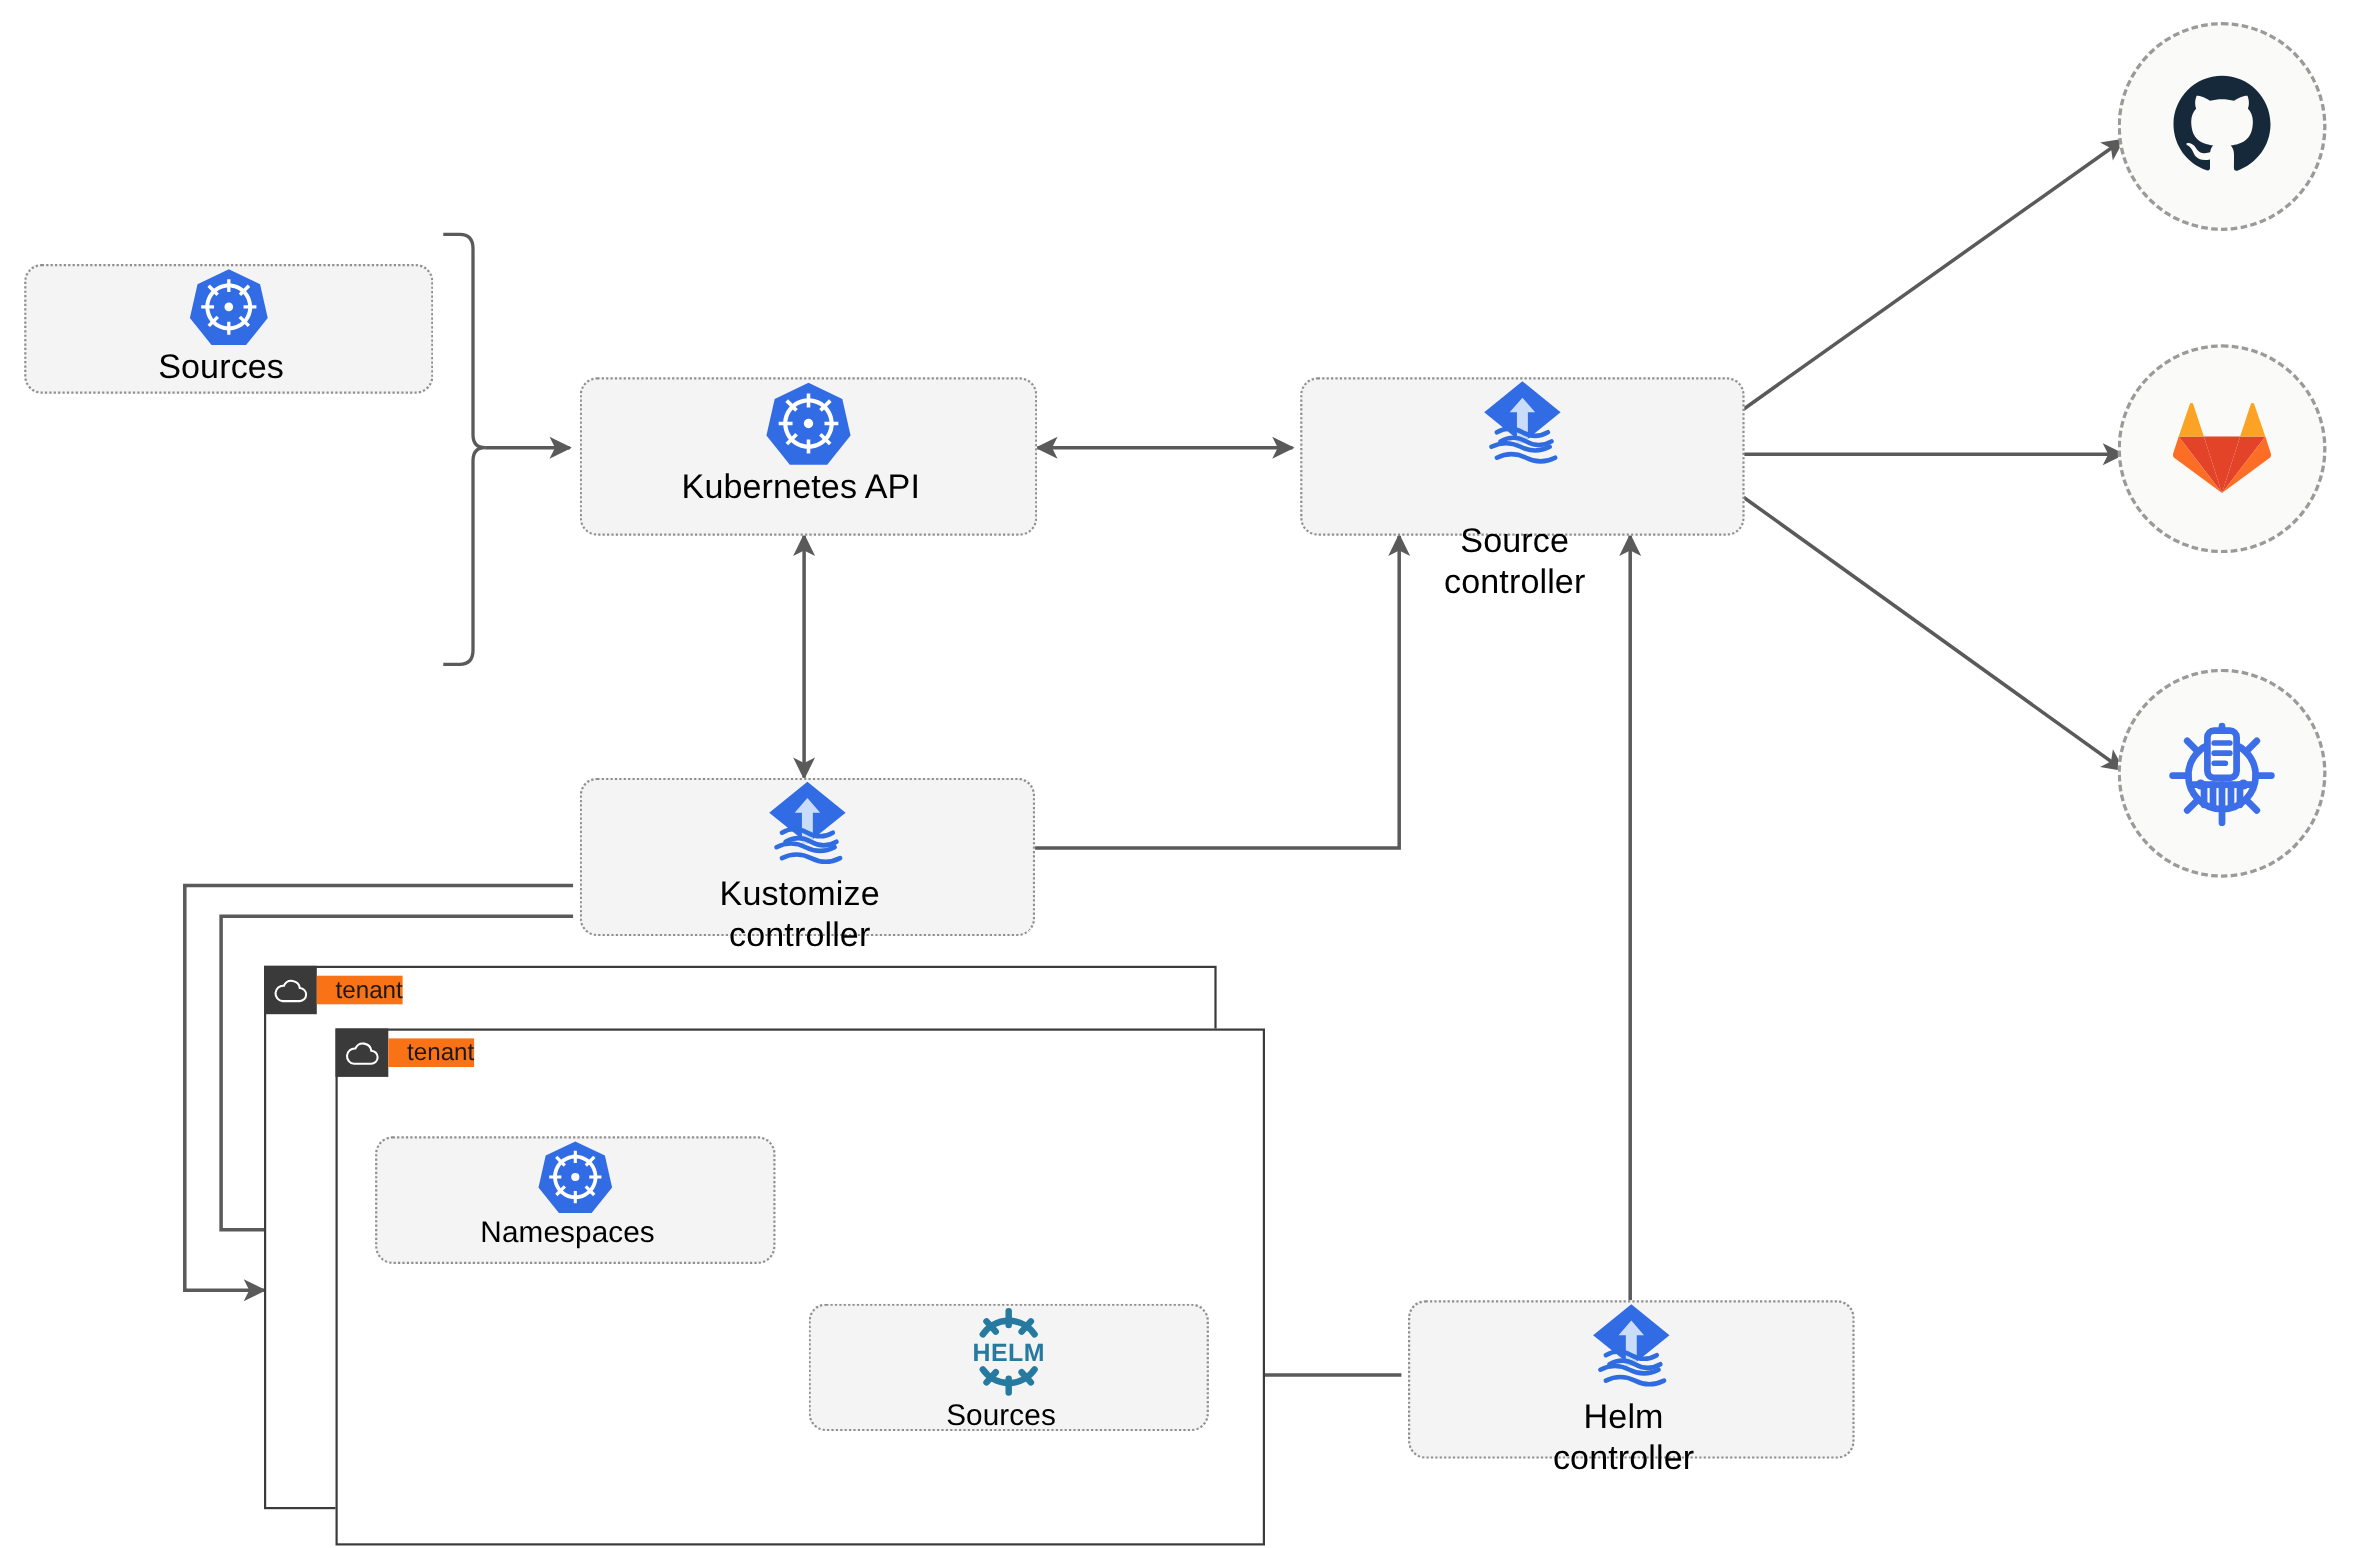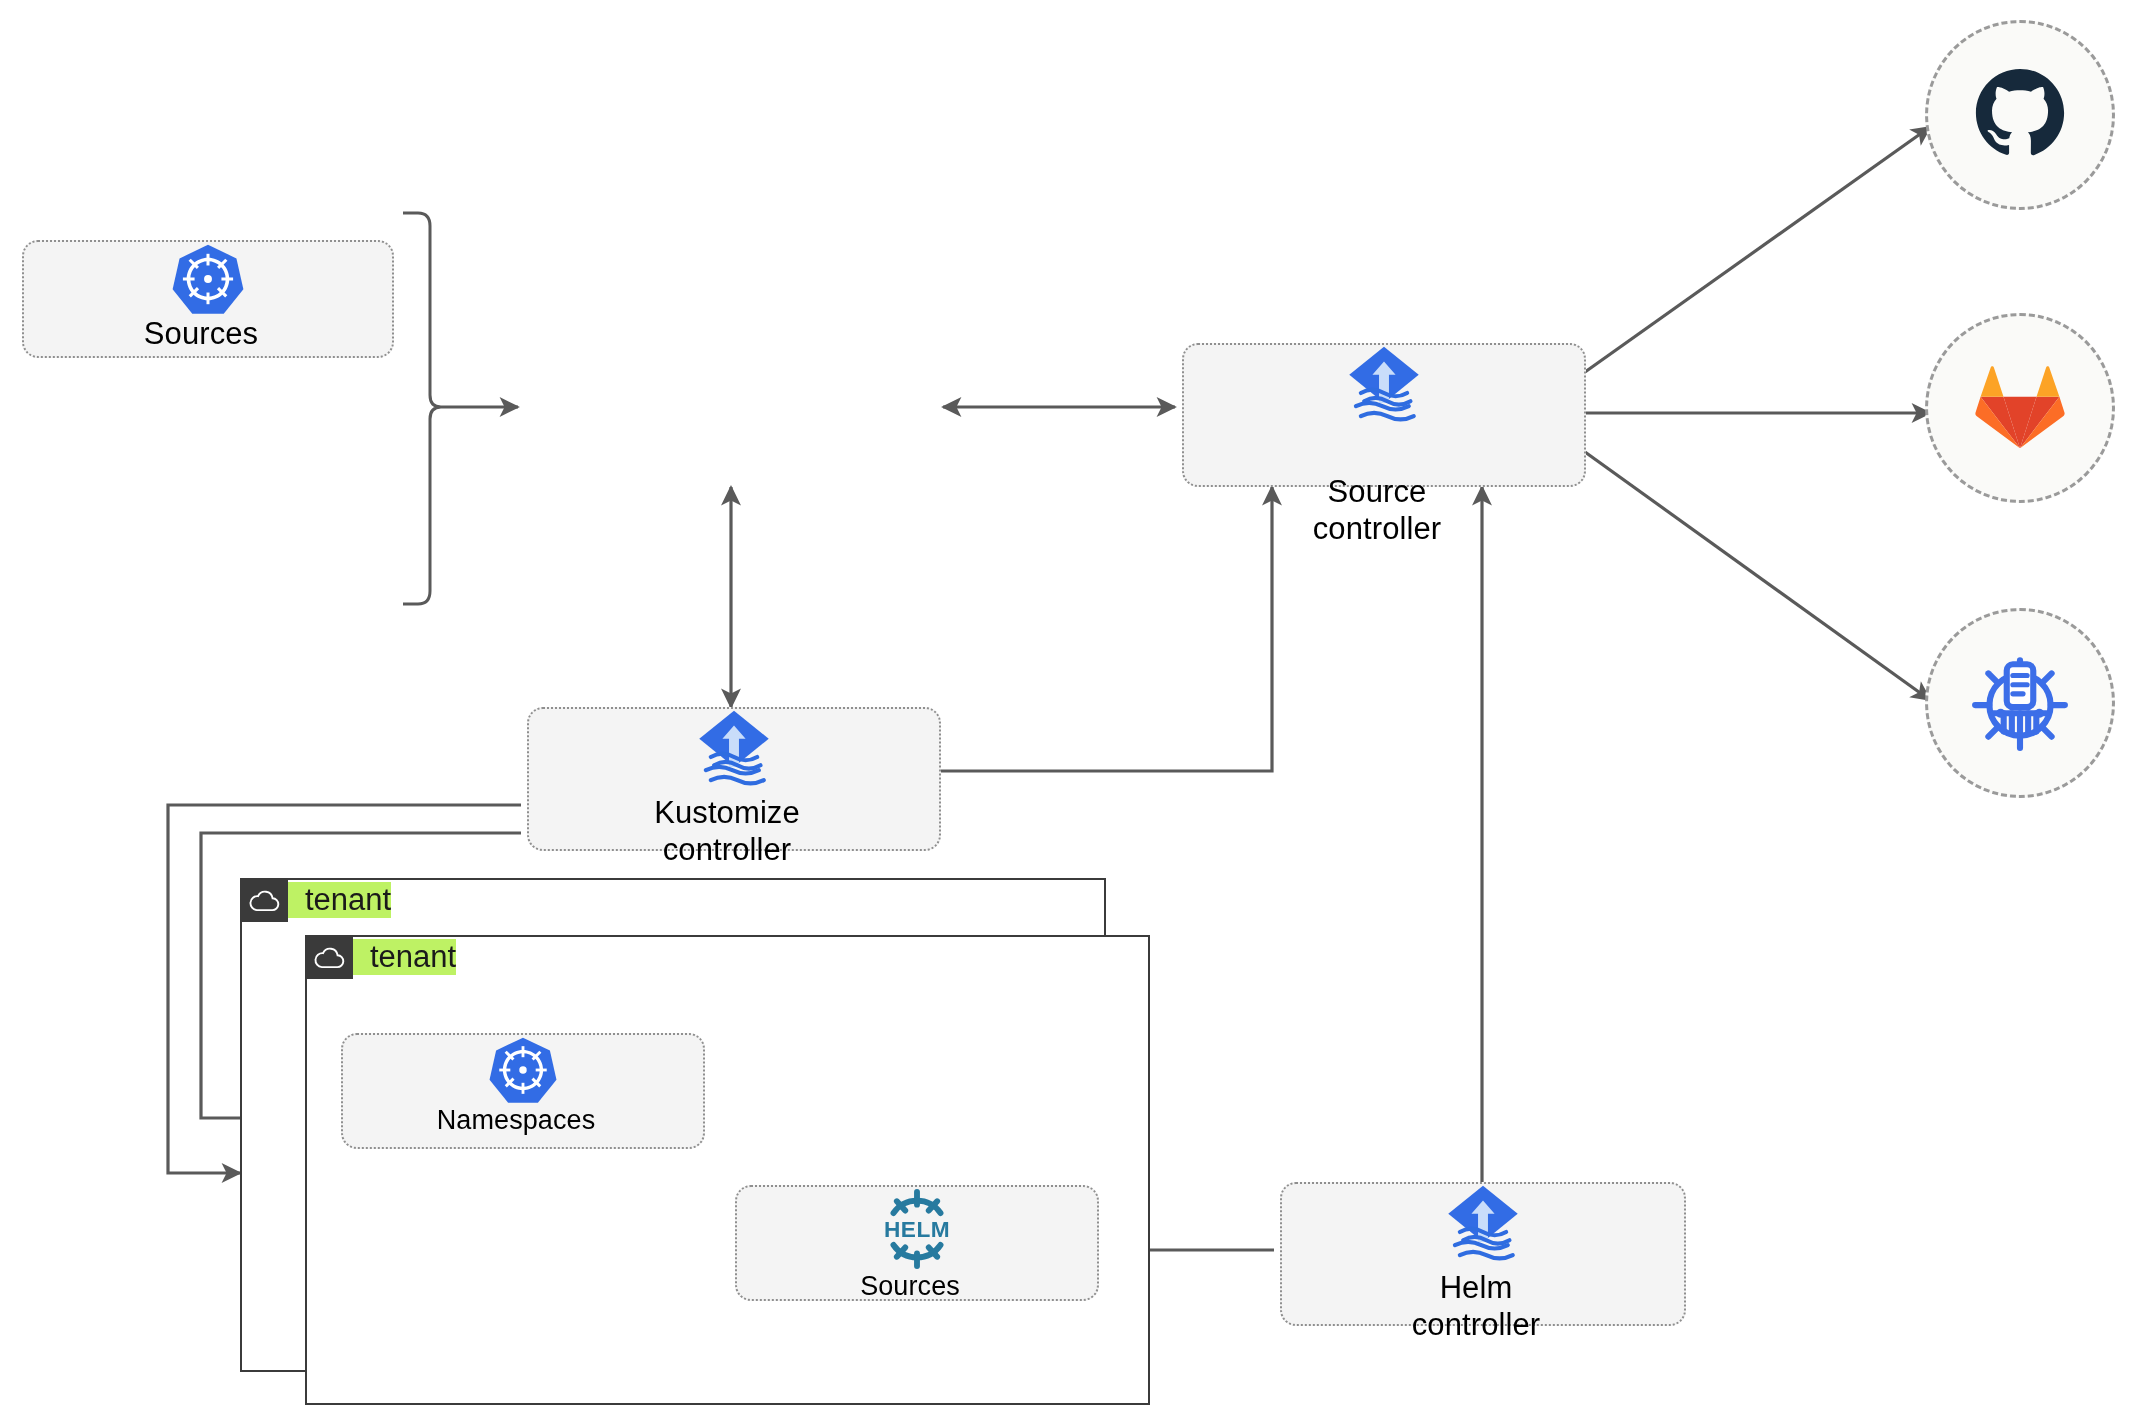--- a/index.html
+++ b/index.html
@@ -56,23 +56,23 @@
     height:44px;
     display:flex;align-items:center;
     z-index:6;
   }
   .tenant-chip{
     width:48px;height:44px;
     background:#3a3a3a;
     display:flex;align-items:center;justify-content:center;
   }
   .tenant-name{
-    font-size:31px;color:#1a1a1a;
+    font-size:22px;color:#1a1a1a;
     padding-left:17px;
-    background:#bef264;
+    background:#f97316;
   }
 
   
   #wires{position:absolute;inset:0;width:2144px;height:1407px;z-index:2;pointer-events:none;}
 </style>
 </head>
 <body>
 
 <div id="canvas">
 
@@ -127,20 +127,40 @@
           <path d="M46.9 14.4l1.9 1.9-7.1 7.1-1.9-1.9z"></path>
           <path d="M22.4 38.9l1.9 1.9-7.1 7.1-1.9-1.9z"></path>
           <path d="M32 13.6c-10.2 0-18.4 8.2-18.4 18.4S21.8 50.4 32 50.4 50.4 42.2 50.4 32 42.2 13.6 32 13.6zm0 3.1c8.5 0 15.3 6.8 15.3 15.3S40.5 47.3 32 47.3 16.7 40.5 16.7 32 23.5 16.7 32 16.7z"></path>
         </g>
       </svg>
     </span>
     <span class="lbl">Sources</span>
   </div>
 
 
+  <div class="node" style="left:527px;top:343px;width:416px;height:144px;">
+    <span class="ico" style="width:118px;">
+      <svg width="80" height="80" viewBox="0 0 64 64" aria-hidden="true">
+        <path d="M32 2.4 L56.6 14.2 L62.6 40.8 L45.6 62 H18.4 L1.4 40.8 L7.4 14.2 Z" fill="#326CE5"></path>
+        <g fill="#ffffff">
+          <circle cx="32" cy="32" r="3.4"></circle>
+          <path d="M30.7 10.2h2.6v10.1h-2.6z"></path>
+            <path d="M30.7 43.7h2.6v10.1h-2.6z"></path>
+          <path d="M10.3 30.7h10.1v2.6H10.3z"></path>
+            <path d="M43.6 30.7h10.1v2.6H43.6z"></path>
+          <path d="M15.2 16.3l1.9-1.9 7.1 7.1-1.9 1.9z"></path>
+            <path d="M39.7 40.8l1.9-1.9 7.1 7.1-1.9 1.9z"></path>
+          <path d="M46.9 14.4l1.9 1.9-7.1 7.1-1.9-1.9z"></path>
+            <path d="M22.4 38.9l1.9 1.9-7.1 7.1-1.9-1.9z"></path>
+          <path d="M32 13.6c-10.2 0-18.4 8.2-18.4 18.4S21.8 50.4 32 50.4 50.4 42.2 50.4 32 42.2 13.6 32 13.6zm0 3.1c8.5 0 15.3 6.8 15.3 15.3S40.5 47.3 32 47.3 16.7 40.5 16.7 32 23.5 16.7 32 16.7z"></path>
+        </g>
+      </svg>
+    </span>
+    <span class="lbl">Kubernetes API</span>
+  </div>
 
   <div class="node" style="left:1182px;top:343px;width:404px;height:144px;gap:43px;">
     <span class="ico" style="width:126px;">
       <svg width="84" height="86" viewBox="0 0 100 104" aria-hidden="true">
         <path d="M50 2 L92 36 L50 70 L8 36 Z" fill="#326CE5"></path>
         <path d="M50 20 L64 36 H56 V70 H44 V36 H36 Z" fill="#c9ddfa"></path>
         <g stroke="#2f6ce0" stroke-width="5" fill="none" stroke-linecap="round">
           <path d="M22 58 Q36 50 50 58 Q64 66 78 58"></path>
           <path d="M26 68 Q40 60 54 68 Q68 76 82 68"></path>
           <path d="M16 74 Q32 66 48 74 Q64 82 80 74"></path>

